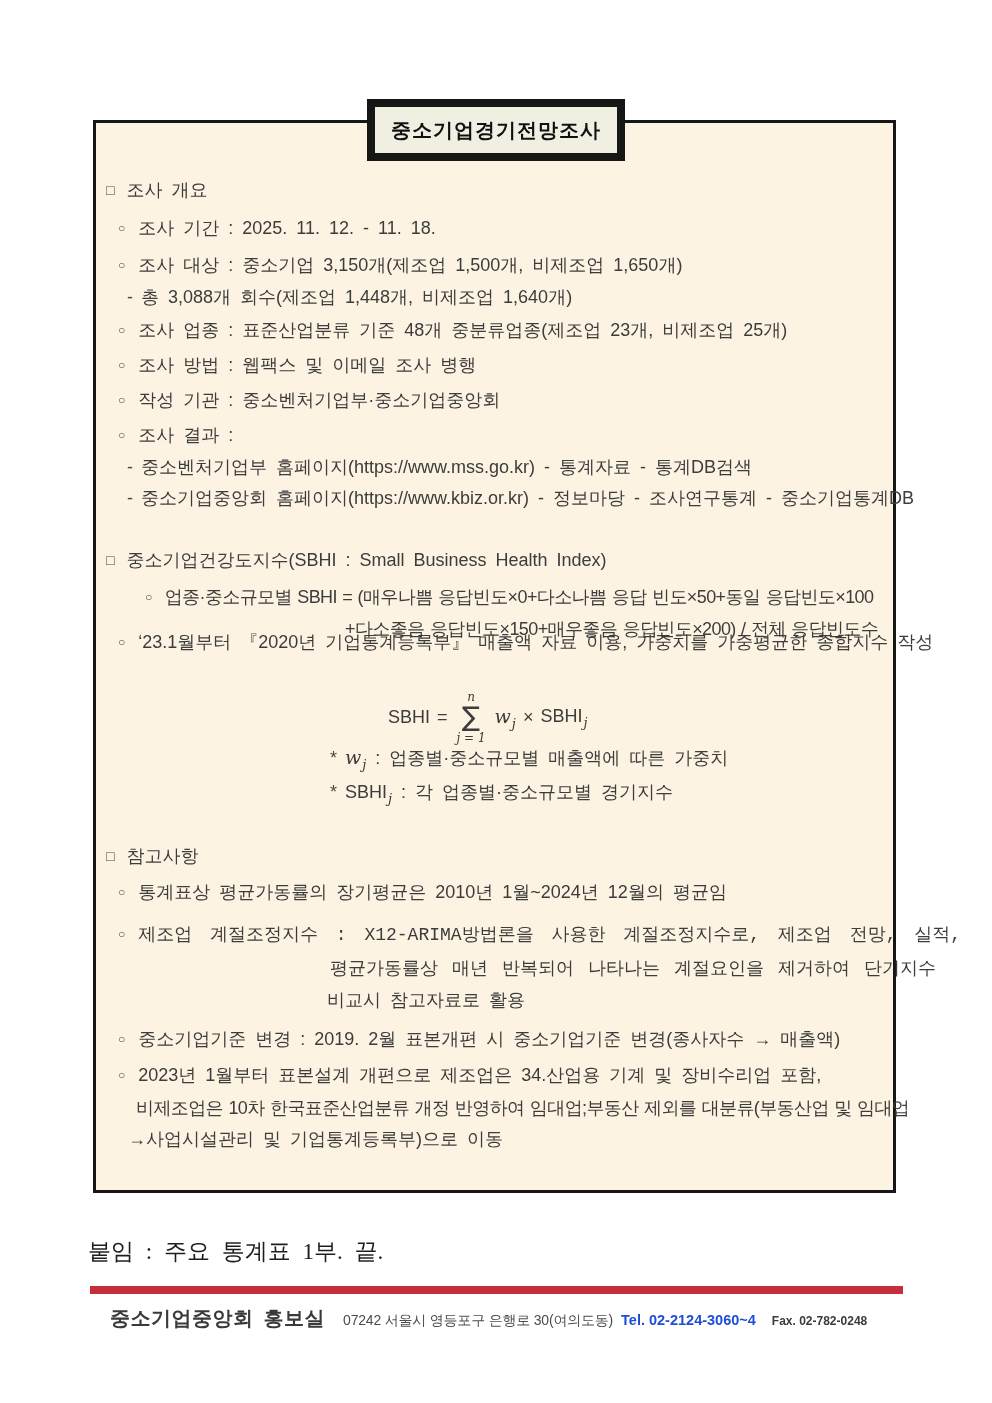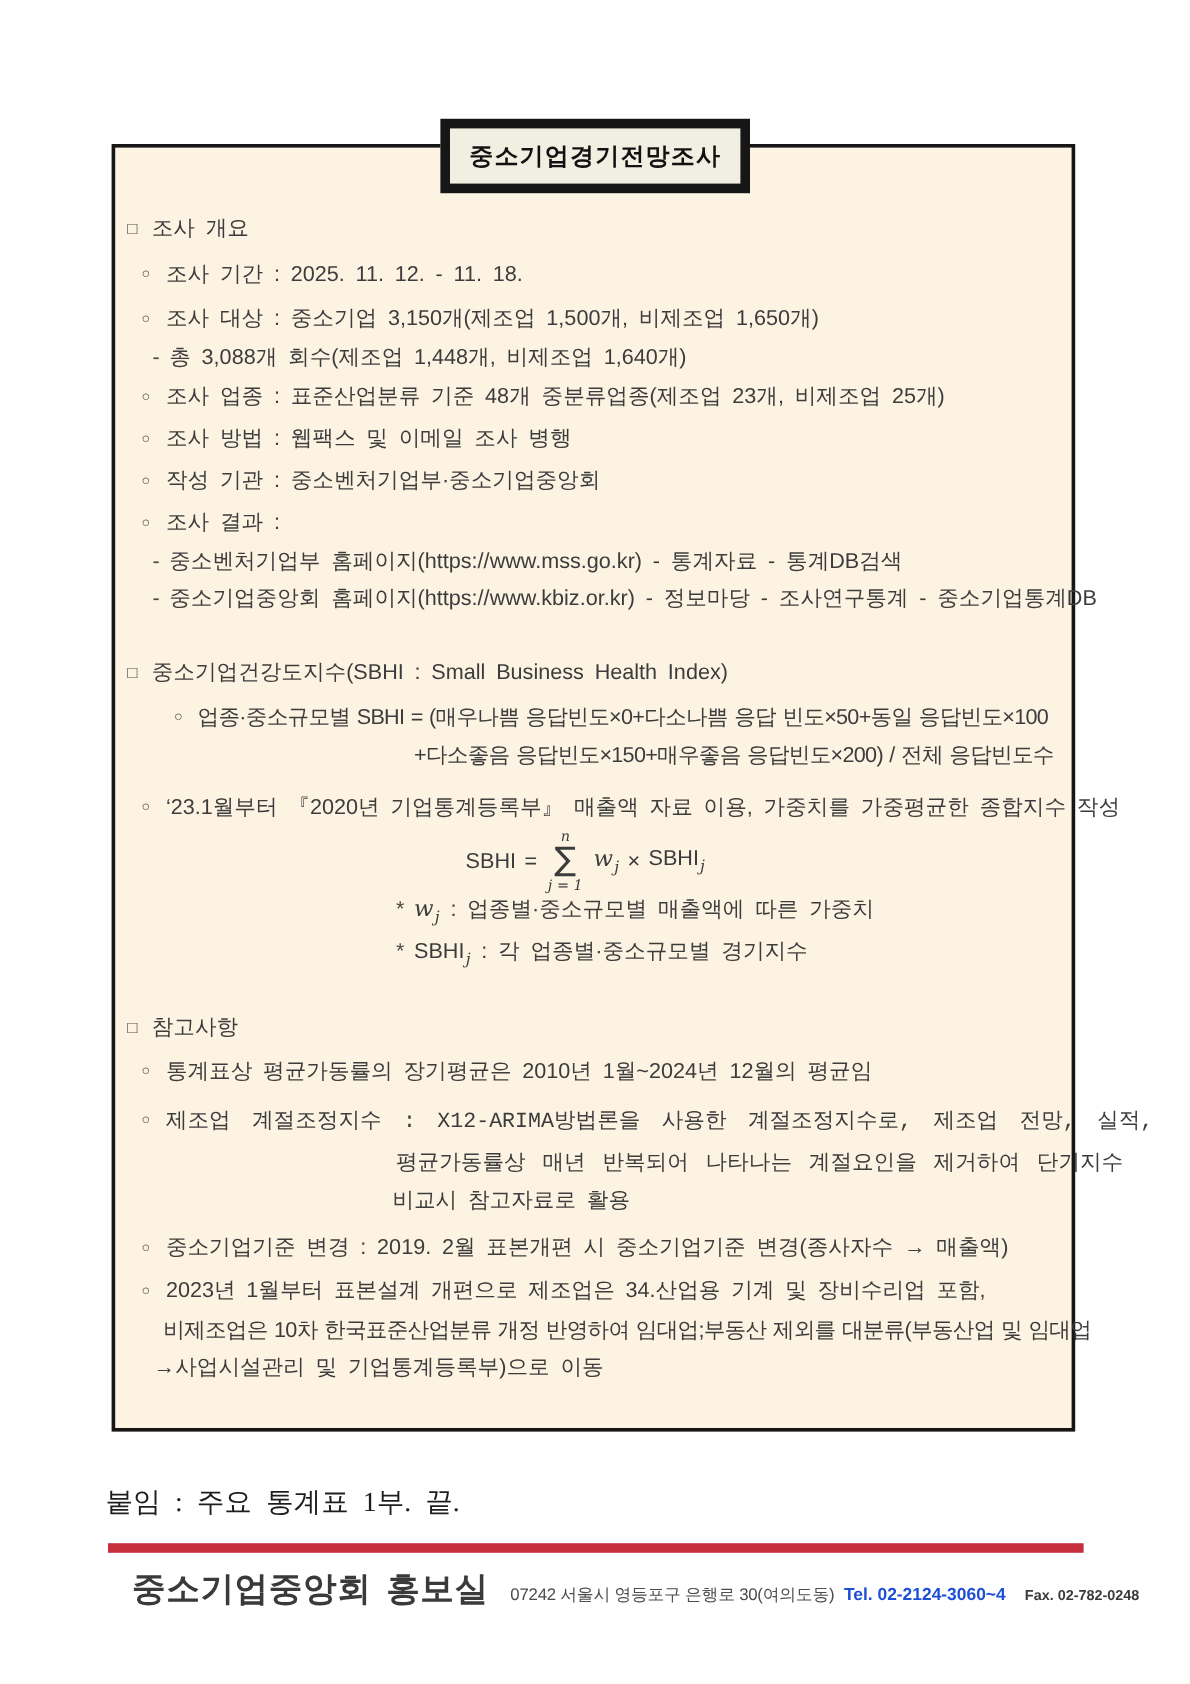--- a/index.html
+++ b/index.html
@@ -56,21 +56,21 @@
     font-family:"Liberation Serif","DejaVu Serif",serif;
     font-size:23px; color:#1d1d1d; word-spacing:6px; white-space:nowrap;
   }
   .accent-bar {
     position:absolute; left:90px; top:1286px; width:813px; height:8px; z-index:2;
   }
   .pub-row {
     position:absolute; left:110px; top:1305px; z-index:2;
     display:flex; align-items:baseline; white-space:nowrap;
   }
-  .pub-name { font-size:28px; font-weight:800; color:#3a3a3a; letter-spacing:0.5px; word-spacing:4px; }
+  .pub-name { font-size:20px; font-weight:800; color:#3a3a3a; letter-spacing:0.5px; word-spacing:4px; }
   .pub-addr { font-size:14px; color:#4c4c4c; margin-left:18px; letter-spacing:-0.2px; }
   .pub-tel  { font-size:14.5px; font-weight:700; color:#1d4ed8; margin-left:8px; }
   .pub-fax  { font-size:12px; font-weight:700; color:#3a3a3a; margin-left:16px; }
 </style>
 </head>
 <body>
 
 <div class="main-box" style="background: rgb(252, 243, 226); border-color: rgb(22, 22, 22);"></div>
 
 <div class="title-box" style="background: rgb(241, 238, 226); border-color: rgb(22, 22, 22);">
@@ -110,21 +110,21 @@
 
 <div class="ln" style="top:549px; left:106px;">
   <span class="b-sq">□</span><span>중소기업건강도지수(SBHI : Small Business Health Index)</span>
 </div>
 <div class="ln tight" style="top:586px; left:102px;margin-left:43px;">
   <span class="b-ci">○</span><span>업종·중소규모별 SBHI = (매우나쁨 응답빈도×0+다소나쁨 응답 빈도×50+동일 응답빈도×100</span>
 </div>
 <div class="ln tight" style="top:618px; left:345px;">
   <span>+다소좋음 응답빈도×150+매우좋음 응답빈도×200) / 전체 응답빈도수</span>
 </div>
-<div class="ln" style="top:661px; left:118px;text-align:right;">
+<div class="ln" style="top:631px; left:118px;text-align:right;">
   <span class="b-ci">○</span><span>‘23.1월부터 『2020년 기업통계등록부』 매출액 자료 이용, 가중치를 가중평균한 종합지수 작성</span>
 </div>
 
 <div class="eq">
   <span>SBHI</span>
   <span>=</span>
   <span class="sig">
     <span class="up">n</span>
     <span class="sym">∑</span>
     <span class="lo">j = 1</span>

